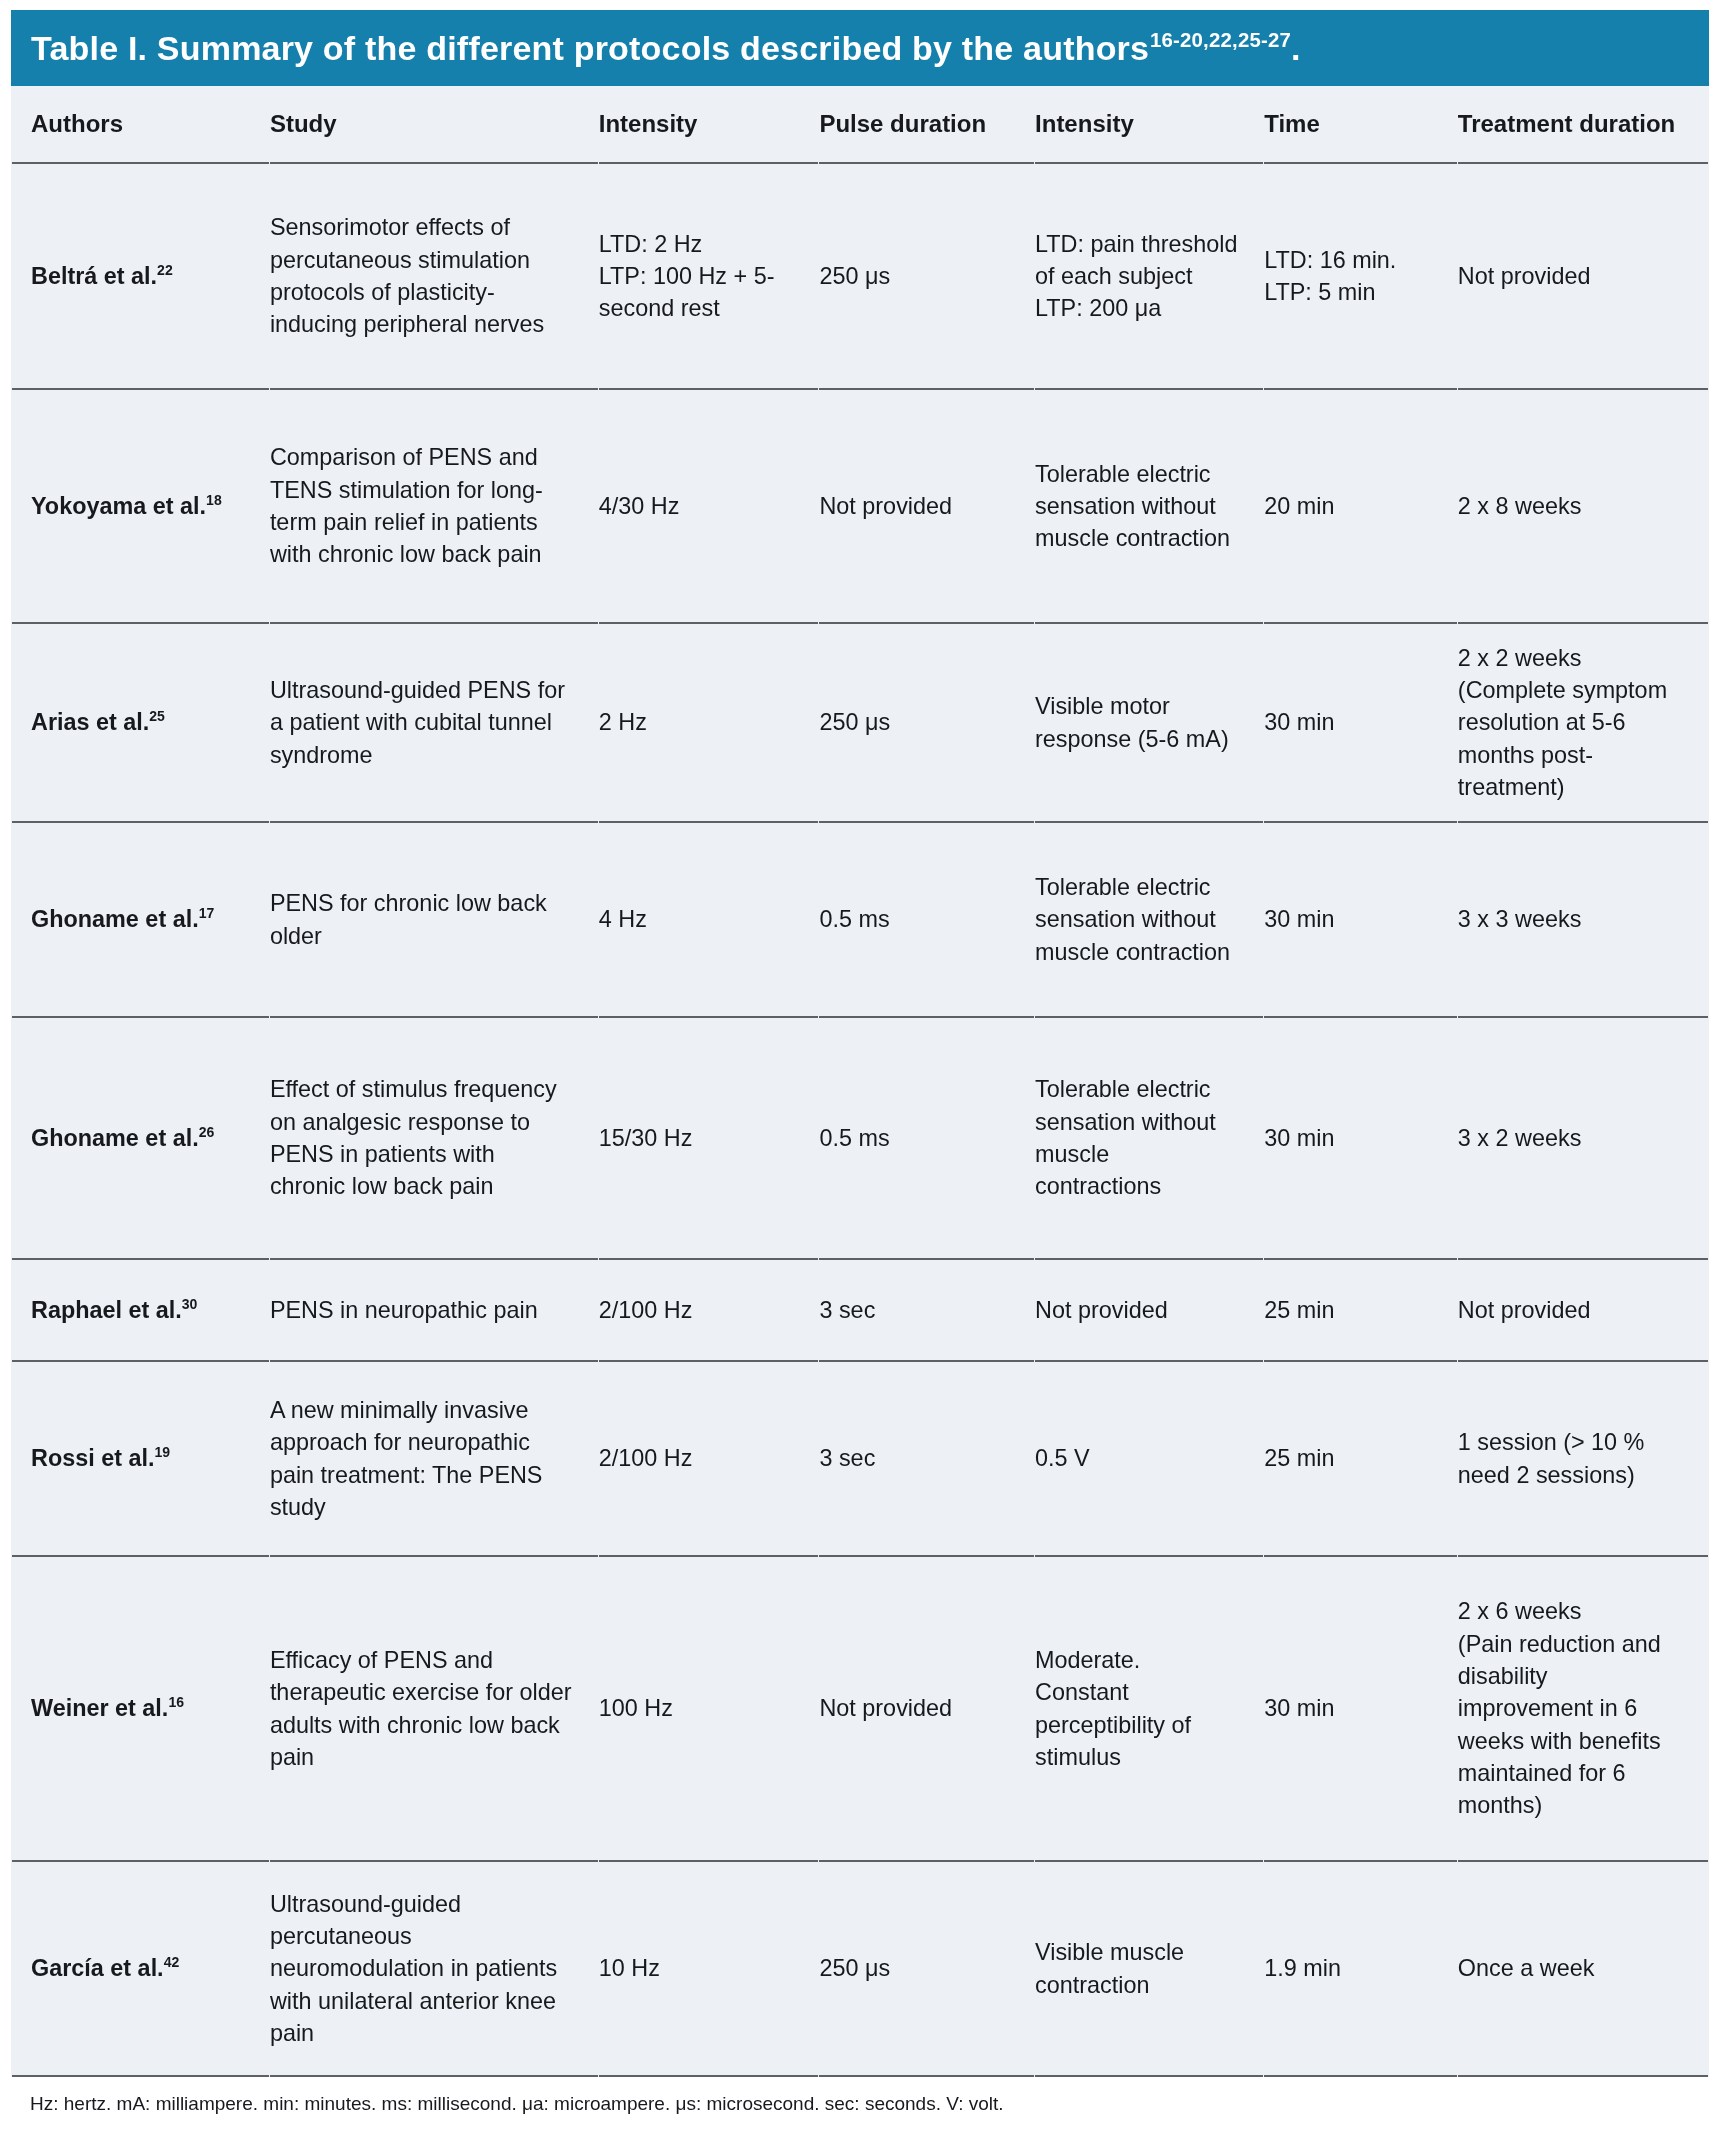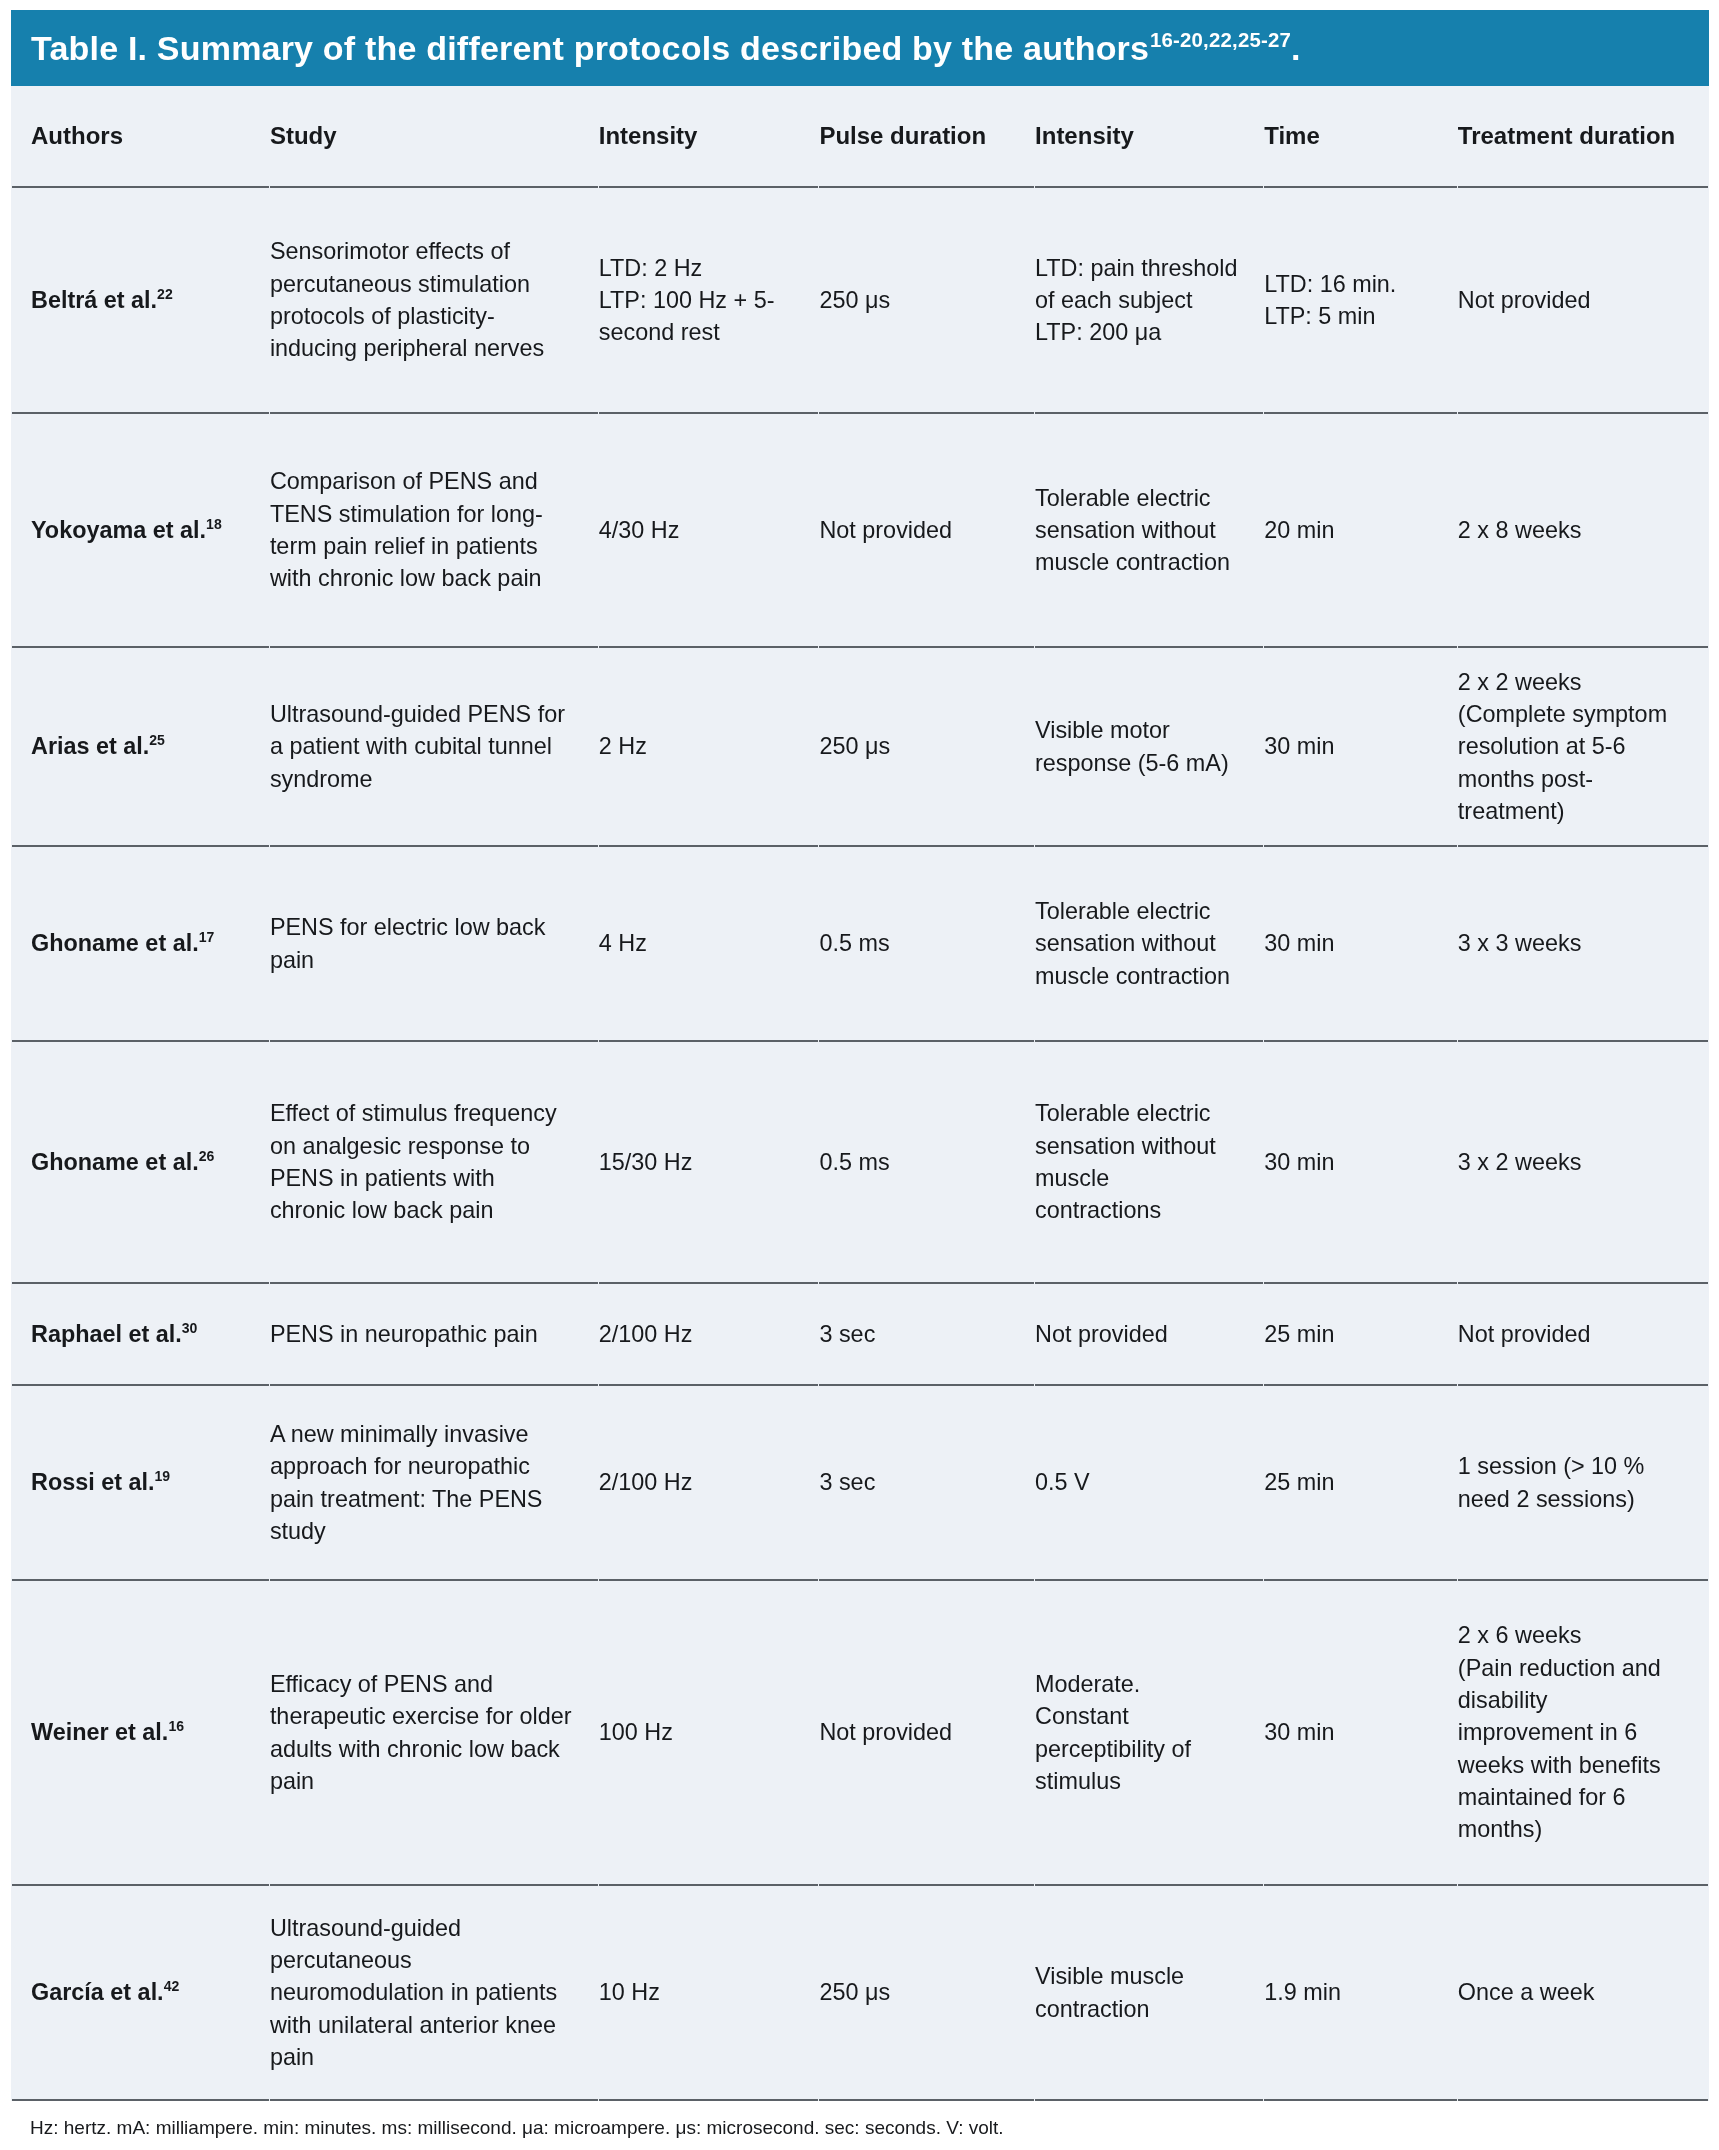--- a/index.html
+++ b/index.html
@@ -52,21 +52,21 @@
     overflow-wrap: break-word;
   }
   th {
     font-weight: bold;
     font-size: 24px;
     white-space: normal;
   }
   th:first-child, td:first-child {
     padding-left: 19px;
   }
-  tr.hdr    { height: 102px; }
+  tr.hdr    { height: 78px; }
   tr.r0     { height: 226px; }
   tr.r1     { height: 234px; }
   tr.r2     { height: 199px; }
   tr.r3     { height: 195px; }
   tr.r4     { height: 242px; }
   tr.r5     { height: 102px; }
   tr.r6     { height: 195px; }
   tr.r7     { height: 305px; }
   tr.r8     { height: 215px; }
   td.author-cell {
@@ -140,21 +140,21 @@
         <td class="author-cell"><span>Arias et al.</span><sup>25</sup></td>
         <td>Ultrasound-guided PENS for a patient with cubital tunnel syndrome</td>
         <td>2 Hz</td>
         <td>250 μs</td>
         <td>Visible motor response (5-6 mA)</td>
         <td>30 min</td>
         <td>2 x 2 weeks (Complete symptom resolution at 5-6 months post-treatment)</td>
       </tr>
       <tr class="r3">
         <td class="author-cell"><span>Ghoname et al.</span><sup>17</sup></td>
-        <td>PENS for electric low back pain</td>
+        <td>PENS for chronic low back older</td>
         <td>4 Hz</td>
         <td>0.5 ms</td>
         <td>Tolerable electric sensation without muscle contraction</td>
         <td>30 min</td>
         <td>3 x 3 weeks</td>
       </tr>
       <tr class="r4">
         <td class="author-cell"><span>Ghoname et al.</span><sup>26</sup></td>
         <td>Effect of stimulus frequency on analgesic response to PENS in patients with chronic low back pain</td>
         <td>15/30 Hz</td>

